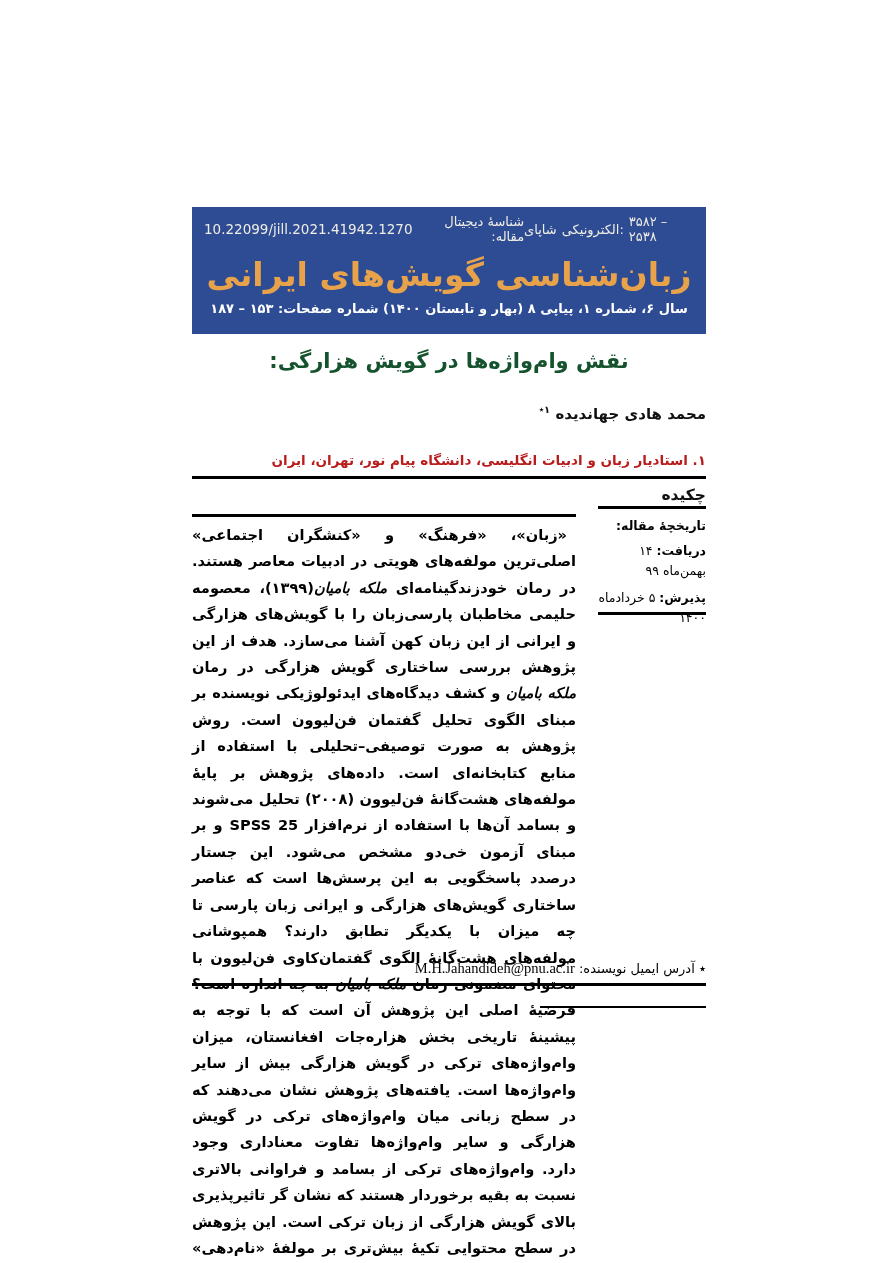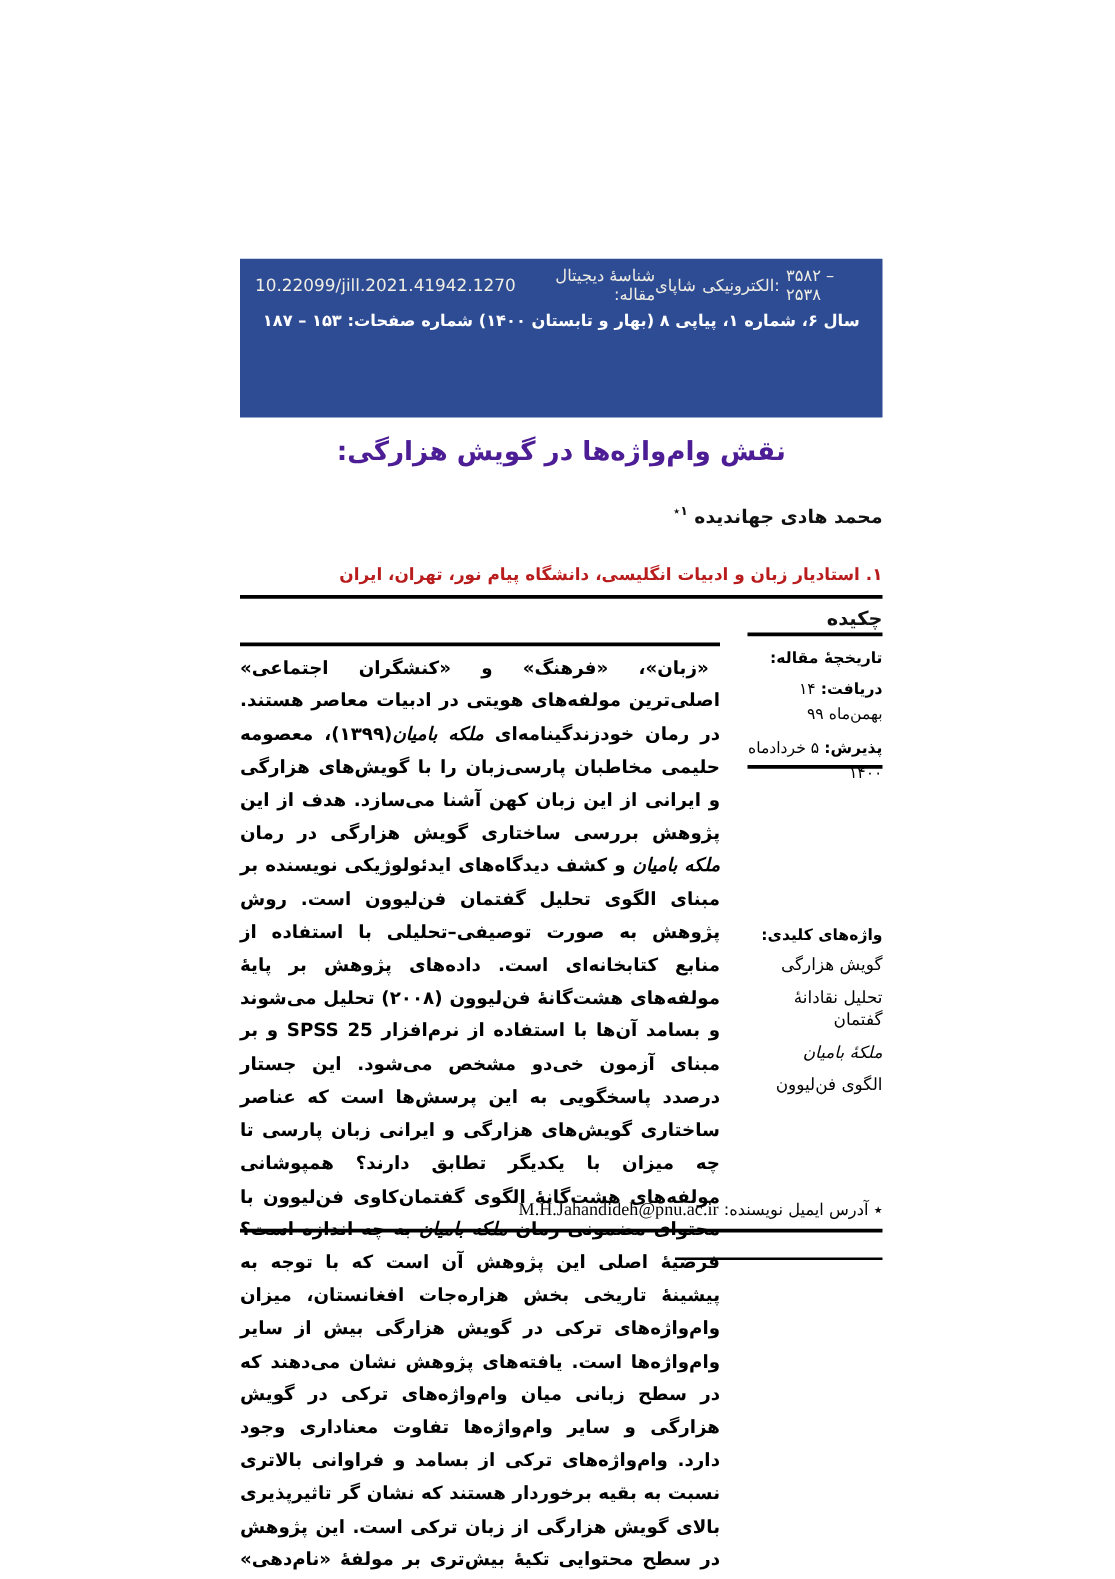--- a/index.html
+++ b/index.html
@@ -38,21 +38,21 @@
   .issue-line{
     margin-top:6px;
     text-align:center;direction:rtl;
     font-size:13px;font-weight:700;color:#ffffff;
   }
 
   
   .title1{
     position:absolute;left:192px;top:349px;width:514px;
     text-align:center;direction:rtl;
-    font-size:21px;font-weight:800;color:#4c1d95;
+    font-size:21px;font-weight:800;color:#14532d;
   }
   .title2{
     position:absolute;left:192px;top:384px;width:514px;
     text-align:center;direction:rtl;
     font-size:20px;font-weight:800;color:#000;
   }
   .it{font-style:italic;}
 
   .author-line{
     position:absolute;left:192px;top:404px;width:514px;
@@ -123,20 +123,21 @@
       <span class="grp">
         <span class="doi-value">10.22099/jill.2021.41942.1270</span>
         <span dir="rtl">شناسۀ دیجیتال مقاله:</span>
       </span>
       <span class="grp">
         <span dir="ltr">شاپای</span>
         <span dir="ltr">الکترونیکی:</span>
         <span dir="ltr">۳۵۸۲ – ۲۵۳۸</span>
       </span>
     </div>
+    <div class="journal-name">زبان‌شناسی گویش‌های ایرانی</div>
     <div class="issue-line">سال ۶، شماره ۱، پیاپی ۸ (بهار و تابستان ۱۴۰۰) شماره صفحات: ۱۵۳ – ۱۸۷</div>
   </div>
 
   <div class="title1">نقش وام‌واژه‌ها در گویش هزارگی:</div>
 
   <div class="author-line"><span>محمد هادی جهاندیده</span> <sup>۱٭</sup></div>
   <div class="affiliation">۱. استادیار زبان و ادبیات انگلیسی، دانشگاه پیام نور، تهران، ایران</div>
 
   <div class="rule rule-top"></div>
   <div class="rule rule-abs-head"></div>
@@ -148,27 +149,20 @@
   <div class="abstract-heading">چکیده</div>
   <div class="abstract-body">
     <p><span>«زبان»، «فرهنگ» و «کنشگران اجتماعی» اصلی‌ترین مولفه‌های هویتی در ادبیات معاصر هستند. در رمان خودزندگینامه‌ای </span><span class="it">ملکه بامیان</span><span>(۱۳۹۹)، معصومه حلیمی مخاطبان پارسی‌زبان را با گویش‌های هزارگی و ایرانی از این زبان کهن آشنا می‌سازد. هدف از این پژوهش بررسی ساختاری گویش هزارگی در رمان </span><span class="it">ملکه بامیان</span><span> و کشف دیدگاه‌های ایدئولوژیکی نویسنده بر مبنای الگوی تحلیل گفتمان فن‌لیوون است. روش پژوهش به صورت توصیفی–تحلیلی با استفاده از منابع کتابخانه‌ای است. داده‌های پژوهش بر پایۀ مولفه‌های هشت‌گانۀ فن‌لیوون (۲۰۰۸) تحلیل می‌شوند و بسامد آن‌ها با استفاده از نرم‌افزار SPSS 25 و بر مبنای آزمون خی‌دو مشخص می‌شود. این جستار درصدد پاسخگویی به این پرسش‌ها است که عناصر ساختاری گویش‌های هزارگی و ایرانی زبان پارسی تا چه میزان با یکدیگر تطابق دارند؟ همپوشانی مولفه‌های هشت‌گانۀ الگوی گفتمان‌کاوی فن‌لیوون با محتوای مضمونی رمان </span><span class="it">ملکه بامیان</span><span> به چه اندازه است؟ فرضیۀ اصلی این پژوهش آن است که با توجه به پیشینۀ تاریخی بخش هزاره‌جات افغانستان، میزان وام‌واژه‌های ترکی در گویش هزارگی بیش از سایر وام‌واژه‌ها است. یافته‌های پژوهش نشان می‌دهند که در سطح زبانی میان وام‌واژه‌های ترکی در گویش هزارگی و سایر وام‌واژه‌ها تفاوت معناداری وجود دارد. وام‌واژه‌های ترکی از بسامد و فراوانی بالاتری نسبت به بقیه برخوردار هستند که نشان گر تاثیرپذیری بالای گویش هزارگی از زبان ترکی است. این پژوهش در سطح محتوایی تکیۀ بیش‌تری بر مولفۀ «نام‌دهی» دارد و کنش‌گران اجتماعی را بر مبنای فرهنگ شیعی بامیان به صورت عام یا خاص بازنمایی می‌کند. این مطالعه با بهره‌گیری از دو گویش گامی ارزش‌مند در جهت پاسداری از زبان پارسی برداشته است.</span></p>
   </div>
 
   <div class="sidebar">
     <div class="sb-heading">تاریخچۀ مقاله:</div>
     <div class="sb-row"><span class="sb-label">دریافت:</span> <span>۱۴ بهمن‌ماه ۹۹</span></div>
     <div class="sb-row"><span class="sb-label">پذیرش:</span> <span>۵ خردادماه ۱۴۰۰</span></div>
 
-    <div class="sb-keywords">
-      <div class="sb-heading">واژه‌های کلیدی:</div>
-      <div class="kw">گویش هزارگی</div>
-      <div class="kw">تحلیل نقادانۀ گفتمان</div>
-      <div class="kw it">ملکۀ بامیان</div>
-      <div class="kw">الگوی فن‌لیوون</div>
-    </div>
   </div>
 
   <div class="footnote">
     <span>٭</span>
     <span>آدرس ایمیل نویسنده:</span>
     <span class="email">M.H.Jahandideh@pnu.ac.ir</span>
   </div>
 
 </div>
 

